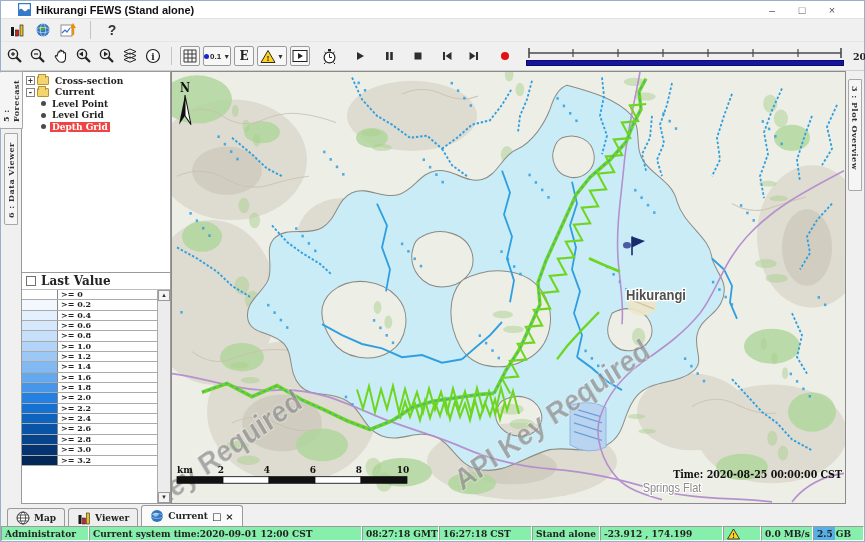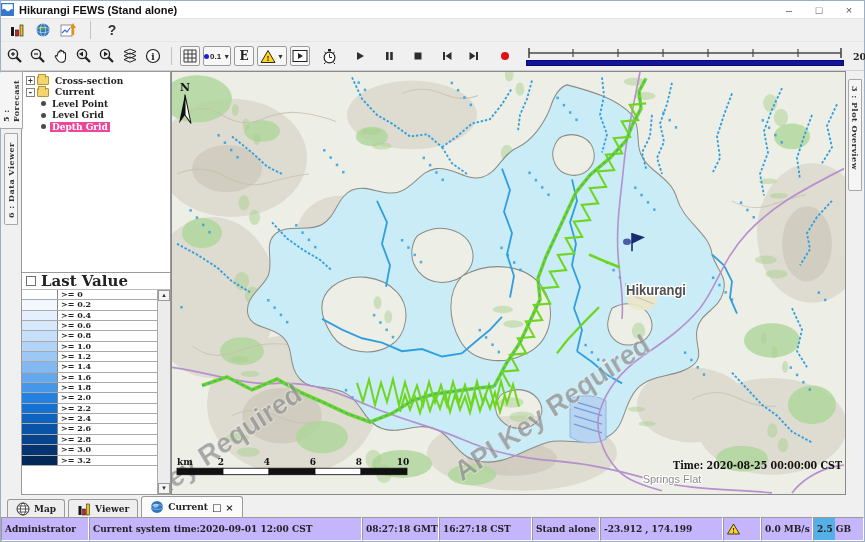--- a/index.html
+++ b/index.html
@@ -1,21 +1,21 @@
 <!DOCTYPE html>
 <html><head>
 <meta charset="utf-8">
 <style>
   * { margin:0; padding:0; box-sizing:border-box; }
   html,body { width:865px; height:542px; overflow:hidden; background:#f0f0f0;
     font-family:"Liberation Sans", sans-serif; font-size:11px; color:#222; }
   .app { width:865px; height:542px; display:flex; flex-direction:column; border:1px solid #9ab0c8; background:#f0f0f0; }
 
   
-  .titlebar { height:18px; background:#fff; display:flex; align-items:center; padding:0 0; border-bottom:1px solid #e2e2e2; flex:0 0 auto; }
+  .titlebar { height:18px; background:#fff; display:flex; align-items:center; padding:0 17px; border-bottom:1px solid #e2e2e2; flex:0 0 auto; }
   .titlebar .ttl { font-weight:bold; font-size:11px; margin-left:5px; color:#111; }
   .wctl { margin-left:auto; display:flex; gap:0; }
   .wbtn { width:30px; text-align:center; color:#555; font-size:11px; line-height:16px; cursor:default; }
 
   
   .menubar { height:18px; background:#f0f0f0; display:flex; align-items:center; gap:2px; padding:0 6px; border-bottom:1px solid #e0e0e0; flex:0 0 auto; }
   .menuitem { padding:1px 7px; }
 
   
   .toolbar1 { height:22px; background:#f0f0f0; display:flex; align-items:center; gap:6px; padding:0 6px; flex:0 0 auto; }
@@ -46,26 +46,26 @@
   .left-panel { width:150px; flex:0 0 auto; display:flex; flex-direction:column; border:1px solid #9a9a9a; background:#fff; }
   .tree { height:201px; flex:0 0 auto; overflow:hidden; border-bottom:1px solid #9a9a9a; padding:3px 0 0 4px;
           font-family:"DejaVu Serif", serif; font-weight:bold; font-size:9px; }
   .trow { display:flex; align-items:center; height:11.5px; white-space:nowrap; }
   .expander { width:9px; height:9px; border:1px solid #848484; background:#fff; font-size:8px; line-height:7px; text-align:center; color:#333; margin-right:2px; flex:0 0 auto; font-family:"DejaVu Sans Mono", monospace; }
   .folder { width:12px; height:9px; background:#f2d570; border:1px solid #b89530; border-radius:1px; position:relative; margin-right:4px; flex:0 0 auto; }
   .folder:before { content:""; position:absolute; top:-3px; left:0; width:6px; height:3px; background:#f2d570; border:1px solid #b89530; border-bottom:none; }
   .bullet { width:5px; height:5px; border-radius:50%; background:#4a4a4a; margin:0 4px 0 2px; flex:0 0 auto; }
   .tindent { width:13px; flex:0 0 auto; }
   .tlabel { padding:0 2px; }
-  .tsel { background:#ec4899; color:#fff; }
+  .tsel { background:#ef4444; color:#fff; }
 
   .legend { flex:1 1 auto; display:flex; flex-direction:column; min-height:0; background:#fff; }
   .legend-head { height:17px; flex:0 0 auto; display:flex; align-items:center; gap:5px; padding:0 4px; border-bottom:1px solid #bbb; }
   .cbx { width:10px; height:10px; border:1px solid #707070; background:#fff; flex:0 0 auto; }
-  .legend-head .lbl { font-family:"DejaVu Serif", serif; font-weight:bold; font-size:15px; }
+  .legend-head .lbl { font-family:"DejaVu Serif", serif; font-weight:bold; font-size:12px; }
   .legend-body { flex:1 1 auto; position:relative; overflow:hidden; }
   .legend-rows { position:absolute; left:0; top:0; right:13px; }
   .legend-row { display:flex; height:10.35px; border-bottom:1px solid #aaa; }
   .legend-row .sw { width:36px; flex:0 0 auto; border-right:1px solid #888; }
   .legend-row .lv { flex:1; font-family:"DejaVu Serif", serif; font-weight:bold; font-size:8px; line-height:9px; padding-left:3px; }
   .sbar { position:absolute; right:0; top:0; bottom:0; width:13px; background:#ececec; border-left:1px solid #aaa; display:flex; flex-direction:column; justify-content:space-between; }
   .sarrow { height:11px; background:#f4f4f4; border:1px solid #9a9a9a; font-size:6px; text-align:center; line-height:9px; color:#333; }
 
   .map-wrap { flex:1 1 auto; position:relative; border:1px solid #8a8a8a; background:#edeee6; min-width:0; }
   .map-wrap svg { display:block; width:100%; height:100%; }
@@ -73,21 +73,21 @@
   
   .bottom-tabs { height:22px; flex:0 0 auto; background:#f0f0f0; display:flex; align-items:flex-end; gap:3px; padding:0 6px; }
   .btab { display:flex; align-items:center; gap:4px; border:1px solid #9a9a9a; border-bottom:none; border-radius:3px 3px 0 0; background:#eee;
           height:18px; padding:0 8px; font-family:"DejaVu Serif", serif; font-weight:bold; font-size:9px; }
   .btab.active { background:#fafafa; height:21px; }
   .btab .mini { font-size:10px; color:#222; font-weight:bold; }
   .logs-row { height:24px; flex:0 0 auto; background:#f0f0f0; display:flex; align-items:center; padding:0 8px; border-top:1px solid #d5d5d5; }
   .logs-btn { border:1px solid #8a8a8a; background:#f8f8f8; border-radius:2px; padding:1px 8px 2px;
               font-family:"DejaVu Serif", serif; font-weight:bold; font-size:9px; }
 
-  .statusbar { height:24px; flex:0 0 auto; background:#c4b5fd; display:flex; font-family:"DejaVu Serif", serif; font-weight:bold; font-size:9px; }
+  .statusbar { height:15px; flex:0 0 auto; background:#86efac; display:flex; font-family:"DejaVu Serif", serif; font-weight:bold; font-size:9px; }
   .scell { border:1px solid; border-color:#9a9a9a #fdfdfd #fdfdfd #9a9a9a; padding:0 3px; white-space:nowrap; overflow:hidden; display:flex; align-items:center; flex:0 0 auto; }
   .scell.mem { position:relative; flex:1 1 auto; }
   .memfill { position:absolute; left:0; top:0; bottom:0; width:42%; background:#55b0e8; }
   .memtxt { position:relative; }
 </style>
 </head>
 <body>
 
 <div class="app">
 

